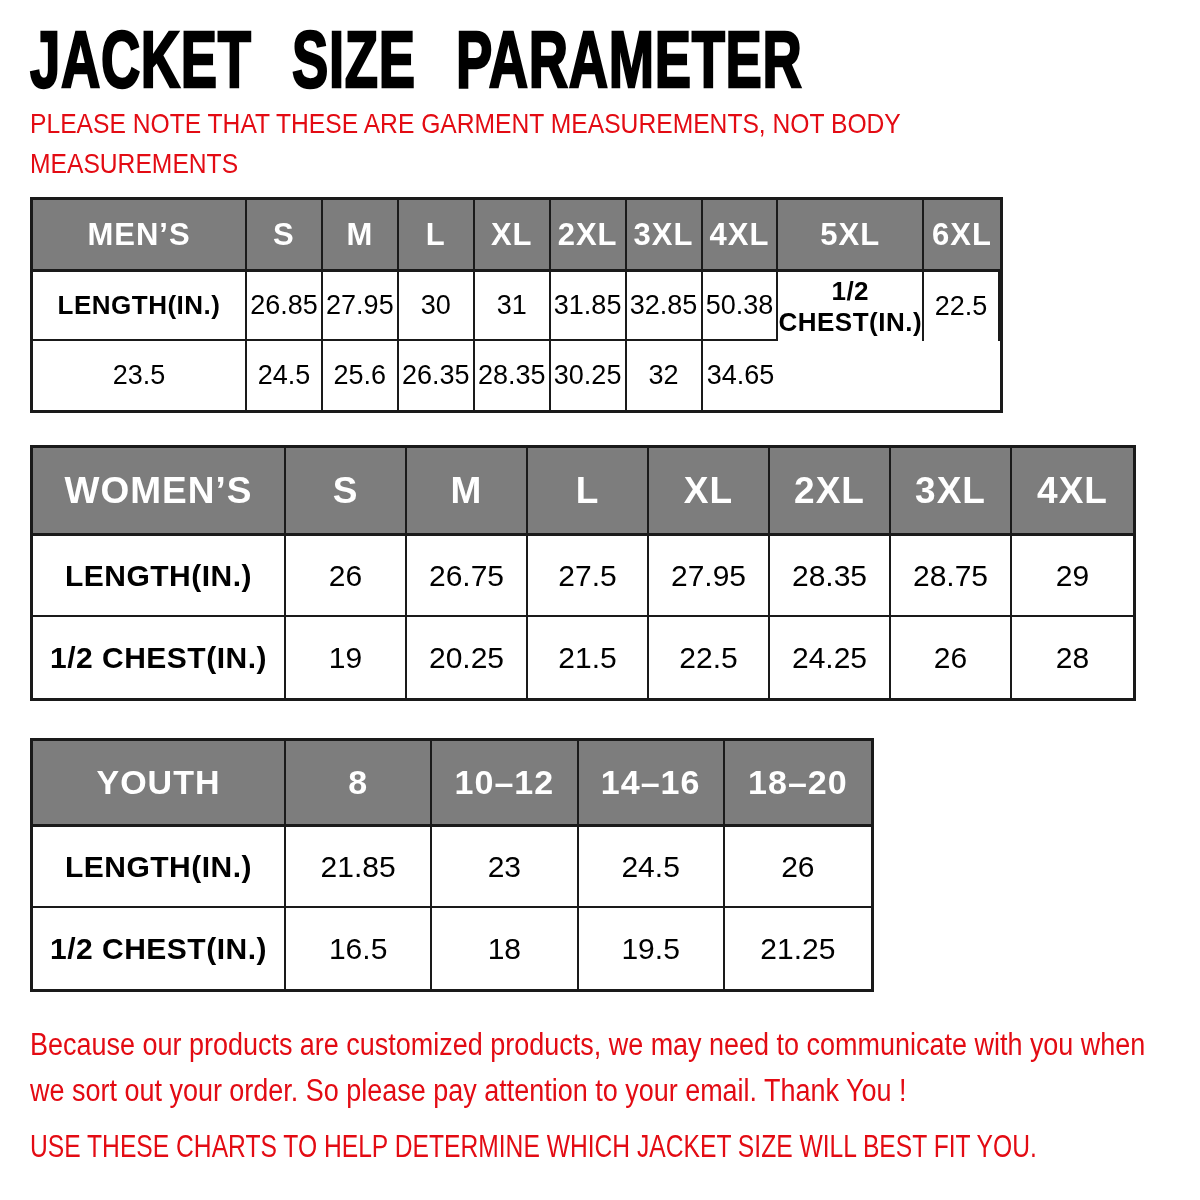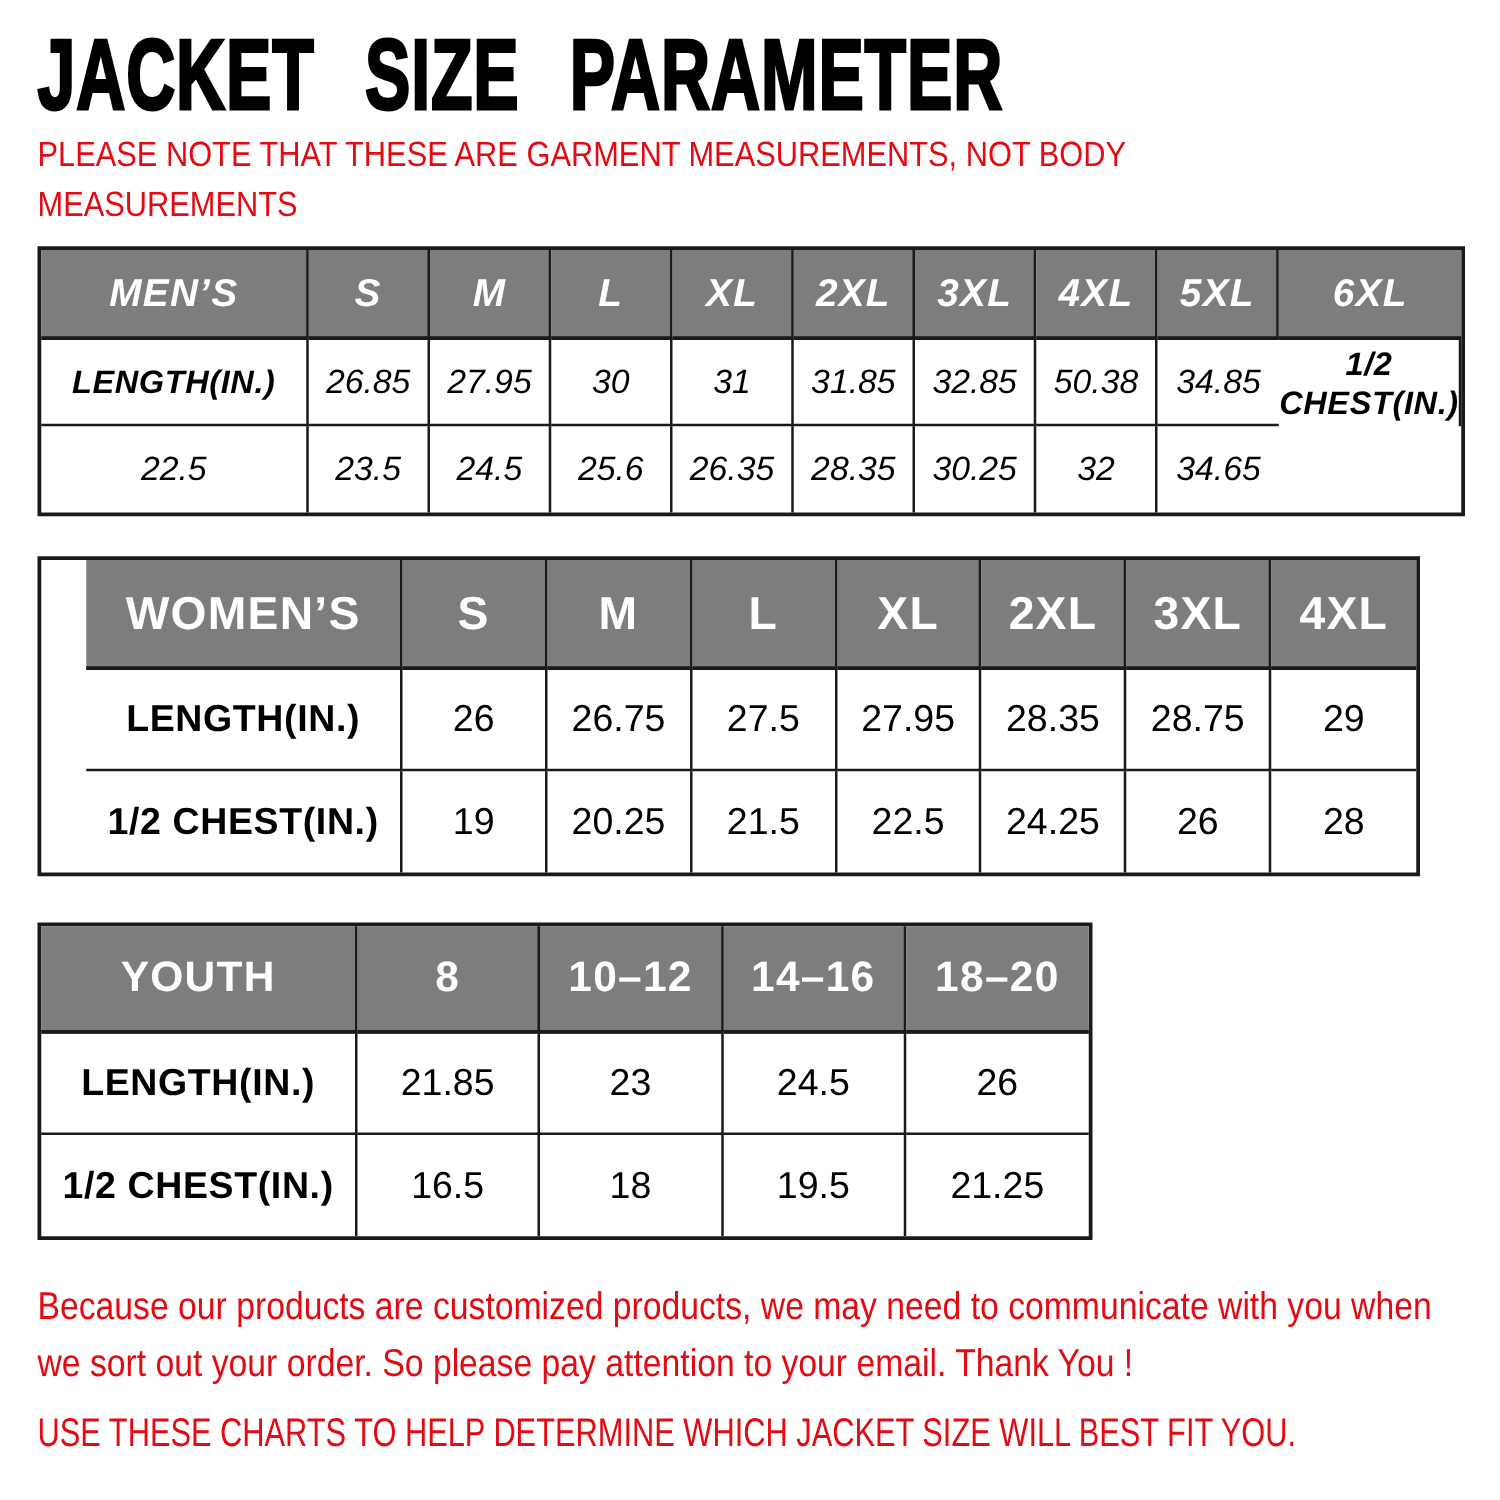--- a/index.html
+++ b/index.html
@@ -58,31 +58,29 @@
     color: #fff;
     font-weight: bold;
     font-size: var(--hfs);
     border-bottom: 3px solid var(--line);
     letter-spacing: 1px;
   }
   .lc { font-weight: bold; font-size: var(--lfs); letter-spacing: 0.5px; text-align: center; }
   .vc { font-size: var(--vfs); }
 
   .t-mens {
-    left: 30px; top: 197px; width: 1142px;
+    left: 30px; top: 197px; width: 973px;
     grid-template-columns: 214px repeat(9, 1fr);
     grid-template-rows: 72px 69px 69px;
-    font-style: italic;
     --hfs: 31px; --vfs: 27px; --lfs: 26px;
   }
   .t-womens {
     left: 30px; top: 445px; width: 1106px;
     grid-template-columns: 253px repeat(7, 1fr);
     grid-template-rows: 88px 81px 81px;
-    padding-left: 36px;
     --hfs: 37px; --vfs: 30px; --lfs: 30px;
   }
   .t-youth {
     left: 30px; top: 738px; width: 844px;
     grid-template-columns: 253px repeat(4, 1fr);
     grid-template-rows: 86px 81px 81px;
     --hfs: 34px; --vfs: 30px; --lfs: 30px;
   }
 
   
@@ -120,21 +118,20 @@
       <div class="cell hc">5XL</div>
       <div class="cell hc no-r">6XL</div>
       <div class="cell lc">LENGTH(IN.)</div>
       <div class="cell vc">26.85</div>
       <div class="cell vc">27.95</div>
       <div class="cell vc">30</div>
       <div class="cell vc">31</div>
       <div class="cell vc">31.85</div>
       <div class="cell vc">32.85</div>
       <div class="cell vc">50.38</div>
-      <div class="cell vc no-r">34.85</div>
       <div class="cell lc no-b">1/2 CHEST(IN.)</div>
       <div class="cell vc no-b">22.5</div>
       <div class="cell vc no-b">23.5</div>
       <div class="cell vc no-b">24.5</div>
       <div class="cell vc no-b">25.6</div>
       <div class="cell vc no-b">26.35</div>
       <div class="cell vc no-b">28.35</div>
       <div class="cell vc no-b">30.25</div>
       <div class="cell vc no-b">32</div>
       <div class="cell vc no-b no-r">34.65</div>

